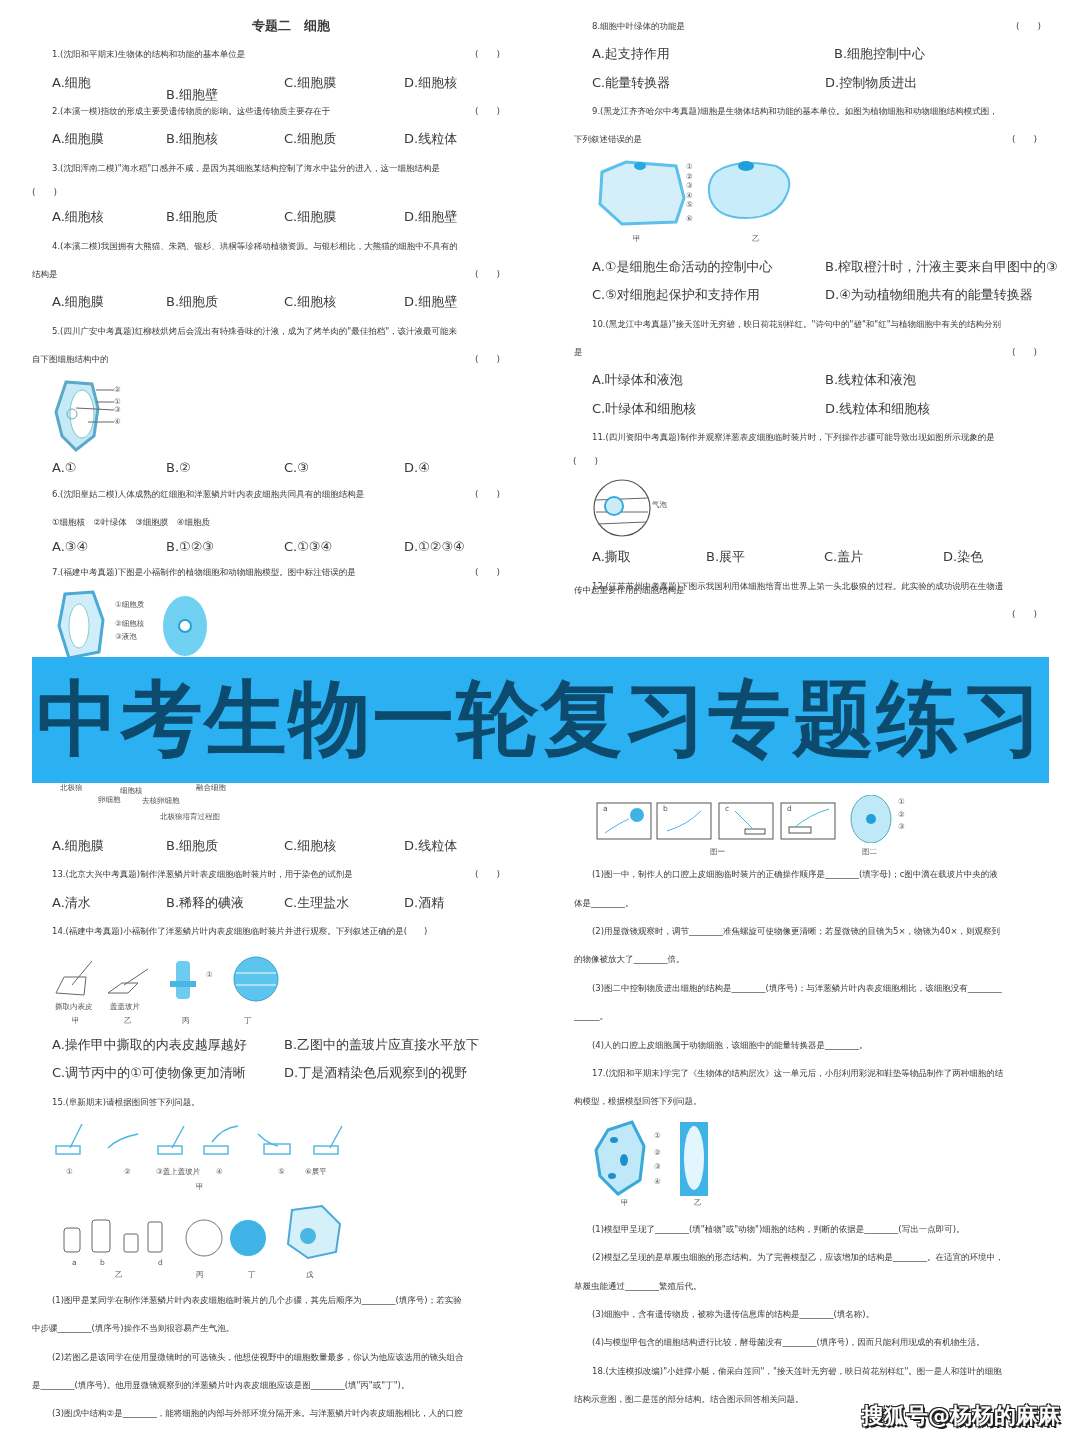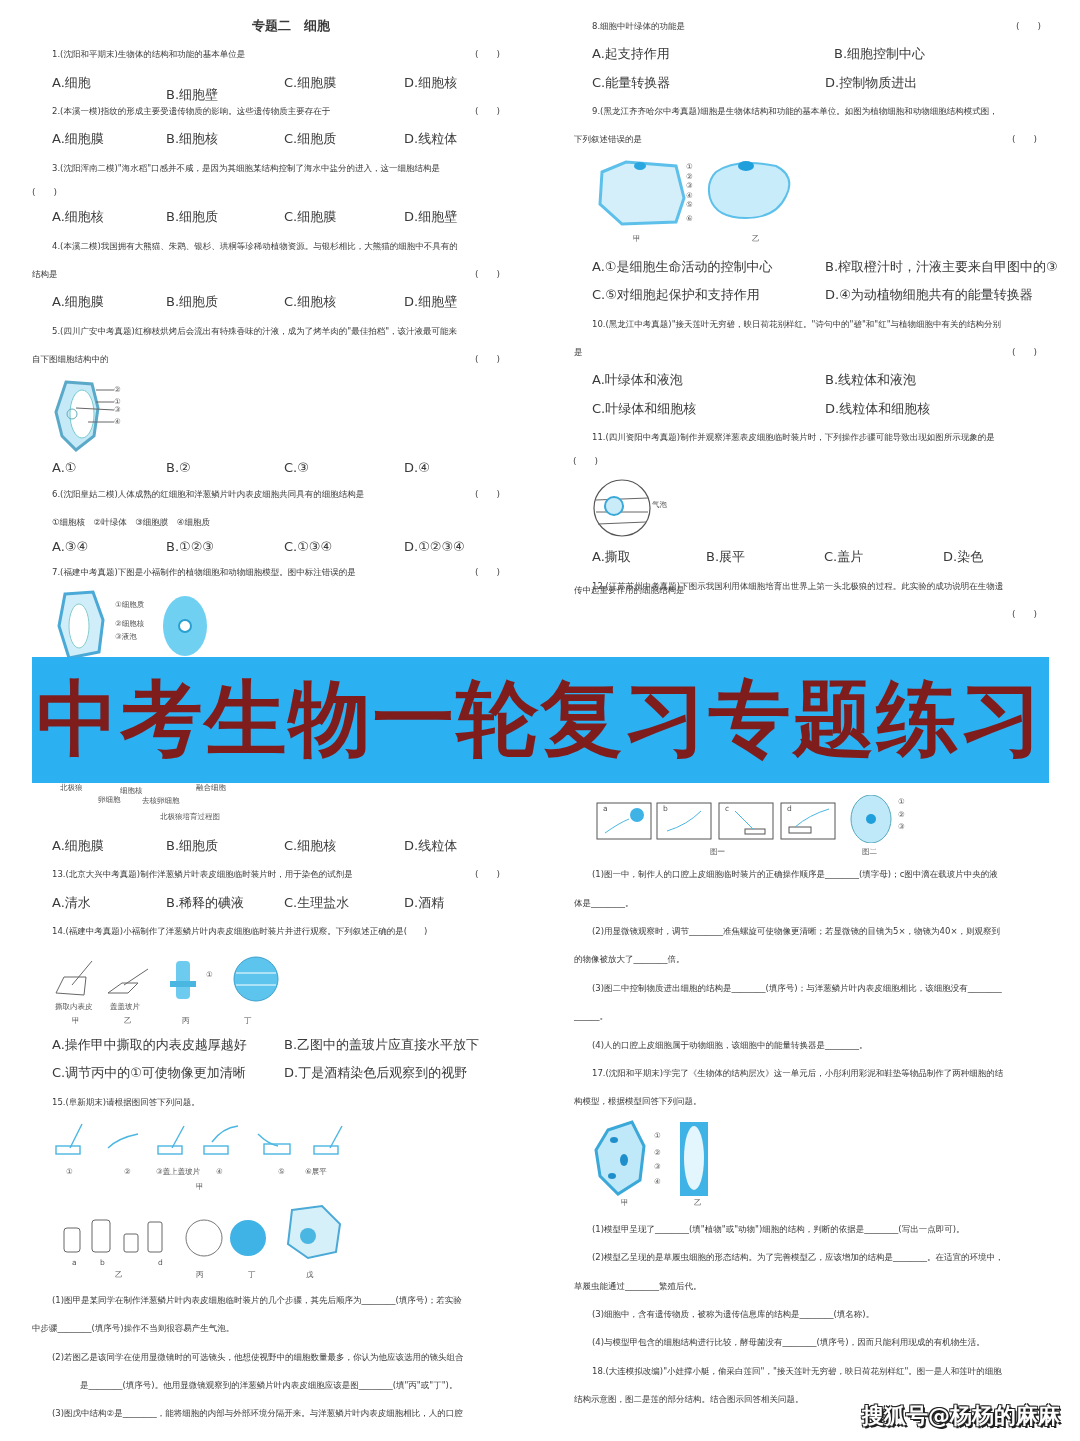--- a/index.html
+++ b/index.html
@@ -14,21 +14,21 @@
   .paren { position:absolute; font-size:9px; line-height:12px; color:#444; }
   .fig { position:absolute; }
   .cap { position:absolute; font-size:7.5px; color:#555; white-space:nowrap; }
   .banner {
     position:absolute; left:32px; top:657px; width:1017px; height:126px;
     background:#2bb0f2;
     display:flex; align-items:center; justify-content:center;
   }
   .banner span {
     font-family:"DejaVu Sans","Liberation Sans",sans-serif;
-    font-weight:bold; font-size:82px; color:#7f1d1d; letter-spacing:2px;
+    font-weight:bold; font-size:82px; color:#0c4a6e; letter-spacing:2px;
   }
   .watermark {
     position:absolute; left:862px; top:1401px; font-size:22px; font-weight:bold;
     color:#ffffff; white-space:nowrap;
     text-shadow: -1px -1px 0 #222, 1px -1px 0 #222, -1px 1px 0 #222, 1px 1px 0 #222, 2px 2px 0 #222;
   }
 </style>
 </head>
 <body>
 
@@ -186,21 +186,21 @@
 <div class="cap" style="left:100px;top:1258px;">b</div>
 <div class="cap" style="left:158px;top:1258px;">d</div>
 <div class="cap" style="left:115px;top:1270px;">乙</div>
 <div class="cap" style="left:196px;top:1270px;">丙</div>
 <div class="cap" style="left:248px;top:1270px;">丁</div>
 <div class="cap" style="left:306px;top:1270px;">戊</div>
 
 <div class="line" style="left:52px;top:1294px;">(1)图甲是某同学在制作洋葱鳞片叶内表皮细胞临时装片的几个步骤，其先后顺序为________(填序号)；若实验</div>
 <div class="line" style="left:32px;top:1322px;">中步骤________(填序号)操作不当则很容易产生气泡。</div>
 <div class="line" style="left:52px;top:1351px;">(2)若图乙是该同学在使用显微镜时的可选镜头，他想使视野中的细胞数量最多，你认为他应该选用的镜头组合</div>
-<div class="line" style="left:32px;top:1379px;margin-left:48px;">是________(填序号)。他用显微镜观察到的洋葱鳞片叶内表皮细胞应该是图________(填"丙"或"丁")。</div>
+<div class="line" style="left:32px;top:1379px;">是________(填序号)。他用显微镜观察到的洋葱鳞片叶内表皮细胞应该是图________(填"丙"或"丁")。</div>
 <div class="line" style="left:52px;top:1407px;">(3)图戊中结构②是________，能将细胞的内部与外部环境分隔开来。与洋葱鳞片叶内表皮细胞相比，人的口腔</div>
 
 <div class="line" style="left:592px;top:20px;">8.细胞中叶绿体的功能是</div>
 <div class="paren" style="left:1016px;top:20px;">(　　)</div>
 <div class="opt" style="left:592px;top:48px;">A.起支持作用</div>
 <div class="opt" style="left:825px;top:48px;padding-left:9px;">B.细胞控制中心</div>
 <div class="opt" style="left:592px;top:77px;">C.能量转换器</div>
 <div class="opt" style="left:825px;top:77px;">D.控制物质进出</div>
 
 <div class="line" style="left:592px;top:105px;">9.(黑龙江齐齐哈尔中考真题)细胞是生物体结构和功能的基本单位。如图为植物细胞和动物细胞结构模式图，</div>

